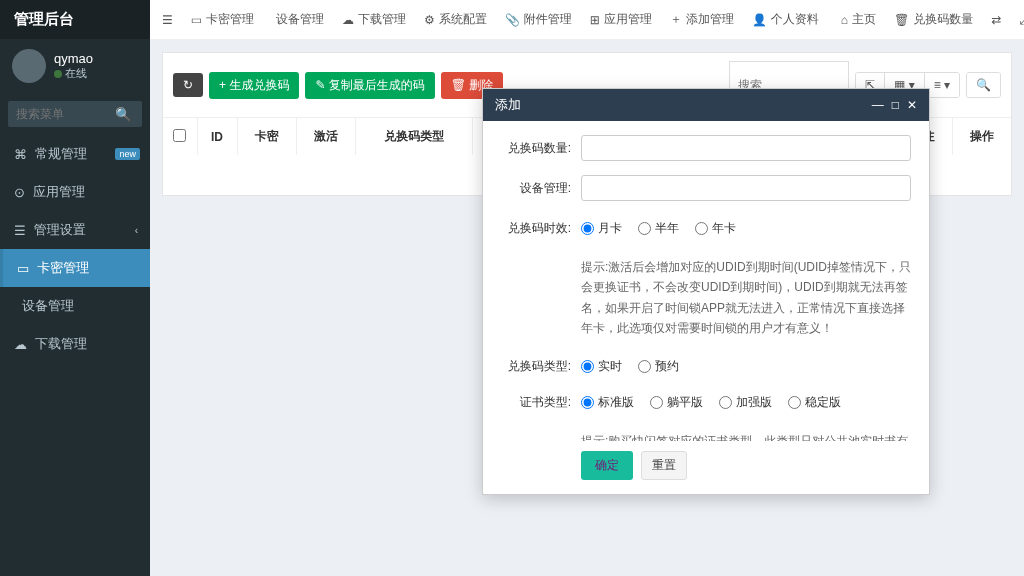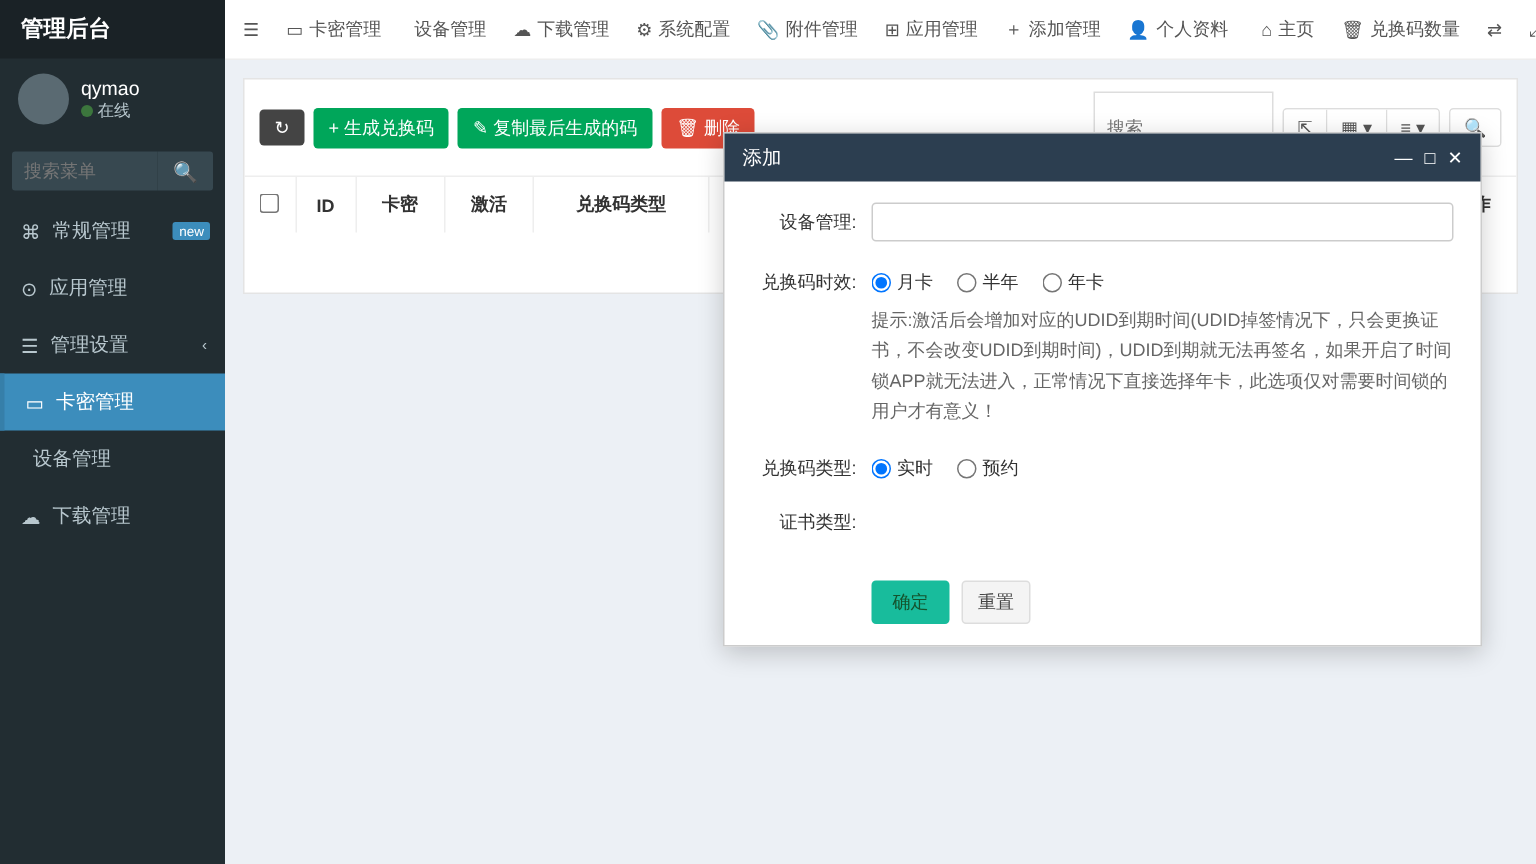--- a/index.html
+++ b/index.html
@@ -37,35 +37,35 @@
 .search-inp{border:1px solid #ddd;padding:16px 8px;font-size:12px;width:120px}
 .btn-group{display:flex;border:1px solid #ddd;border-radius:3px;overflow:hidden}
 .btn-group button{background:#fff;border:none;border-right:1px solid #ddd;padding:5px 9px;cursor:pointer;font-size:12px;color:#555}
 .btn-group button:last-child{border-right:none}
 table{width:100%;border-collapse:collapse;font-size:12px}
 th{padding:10px 6px;text-align:center;border-right:1px solid #eee;font-weight:600;color:#333}
 th:last-child{border-right:none}
 th.chk{width:34px}
 .empty-row td{height:40px}
 
-.modal{position:absolute;left:332px;top:48px;width:506px;background:#fff;border:1px solid #ccc;box-shadow:0 4px 16px rgba(0,0,0,.2);display:flex;flex-direction:column}
+.modal{position:absolute;left:332px;top:48px;width:448px;background:#fff;border:1px solid #ccc;box-shadow:0 4px 16px rgba(0,0,0,.2);display:flex;flex-direction:column}
 .modal-hd{background:#2c3e50;color:#fff;padding:7px 12px;display:flex;align-items:center;font-size:13px}
 .modal-hd .ctrls{margin-left:auto;display:flex;gap:8px;font-size:12px;cursor:pointer}
 .modal-body{padding:14px 18px 6px;max-height:320px;overflow-y:auto;font-size:12px;position:relative}
 .modal-body::-webkit-scrollbar{width:8px}
 .modal-body::-webkit-scrollbar-thumb{background:#bbb}
 .frow{display:flex;align-items:flex-start;margin-bottom:14px;gap:10px}
 .flabel{width:70px;text-align:right;color:#333;padding-top:5px;flex-shrink:0}
 .fcontrol{flex:1}
 .fcontrol input[type=text]{width:100%;border:1px solid #ccc;padding:5px 8px;font-size:12px;border-radius:3px}
 .radios{display:flex;gap:16px;padding-top:5px;flex-wrap:wrap}
 .radios label{display:flex;align-items:center;gap:4px;cursor:pointer}
-.hint{color:#666;line-height:1.7;margin-top:6px}
+.hint{color:#666;line-height:1.7;margin-top:20px}
 .modal-ft{padding:10px 18px 14px 98px;display:flex;gap:8px}
-.btn-primary{background:#18bc9c;color:#14532d;padding:6px 14px}
+.btn-primary{background:#18bc9c;color:#701a75;padding:6px 14px}
 input[type=checkbox]{cursor:pointer}
 </style>
 </head>
 <body>
 
 <div class="app">
   <aside class="sidebar">
     <div class="sidebar-header">管理后台</div>
     <div class="user-panel">
       <div class="avatar"></div>
@@ -216,20 +216,24 @@
         <div class="modal-hd">
           <span>添加</span>
           <div class="ctrls">
             <span>—</span>
             <span>□</span>
             <span>✕</span>
           </div>
         </div>
         <div class="modal-body">
           <div class="frow">
+            <div class="flabel">兑换码数量:</div>
+            <div class="fcontrol"><input type="text" style=""></div>
+          </div>
+          <div class="frow">
             <div class="flabel">设备管理:</div>
             <div class="fcontrol"><input type="text" style=""></div>
           </div>
           <div class="frow">
             <div class="flabel">兑换码时效:</div>
             <div class="fcontrol">
               <div class="radios">
                 <label>
                     <input type="radio" name="dur" checked="" style="">
                     <span>月卡</span>
@@ -256,20 +260,41 @@
                   </label>
                 <label>
                     <input type="radio" name="typ" style="">
                     <span>预约</span>
                   </label>
               </div>
             </div>
           </div>
           <div class="frow">
             <div class="flabel">证书类型:</div>
+            <div class="fcontrol">
+              <div class="radios">
+                <label>
+                    <input type="radio" name="cert" checked="" style="">
+                    <span>标准版</span>
+                  </label>
+                <label>
+                    <input type="radio" name="cert" style="">
+                    <span>躺平版</span>
+                  </label>
+                <label>
+                    <input type="radio" name="cert" style="">
+                    <span>加强版</span>
+                  </label>
+                <label>
+                    <input type="radio" name="cert" style="">
+                    <span>稳定版</span>
+                  </label>
+              </div>
+              <div class="hint">提示:购买快闪签对应的证书类型，此类型只对公共池实时书有效，详情查看快闪签文档</div>
+            </div>
           </div>
 
         </div>
         <div class="modal-ft">
           <button class="btn btn-primary">确定</button>
           <button class="btn btn-default">重置</button>
         </div>
       </div>
     </div>
   </main>

